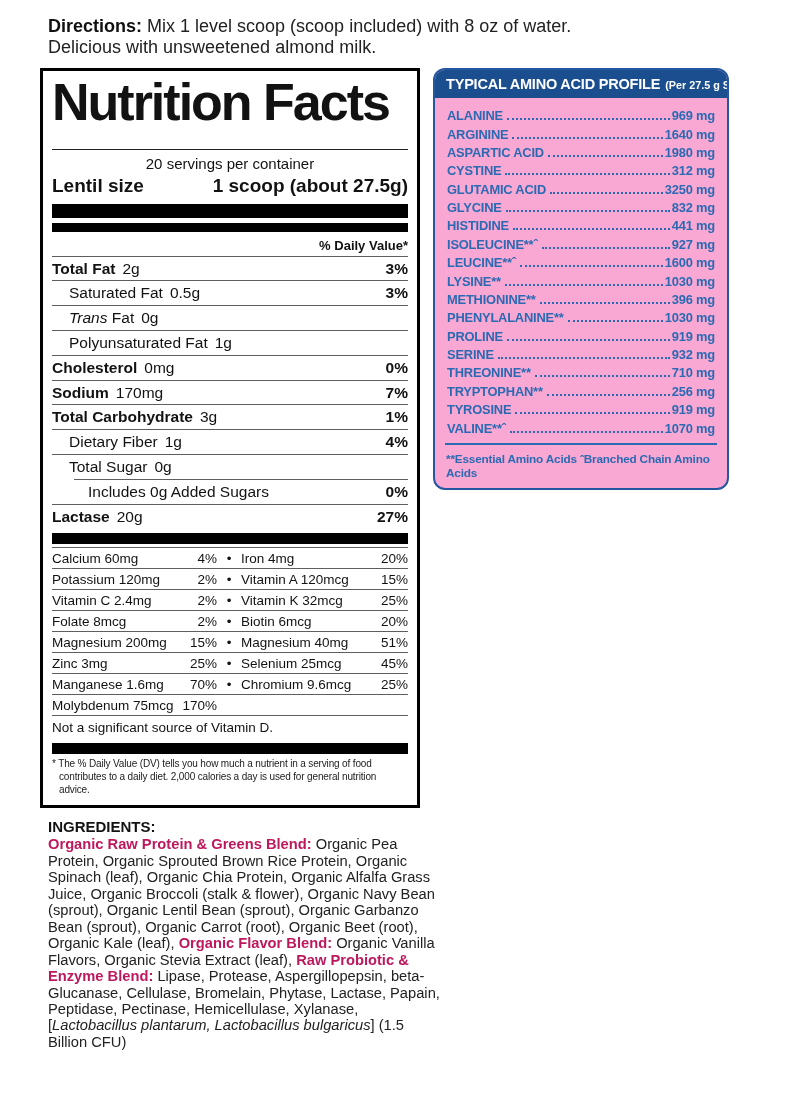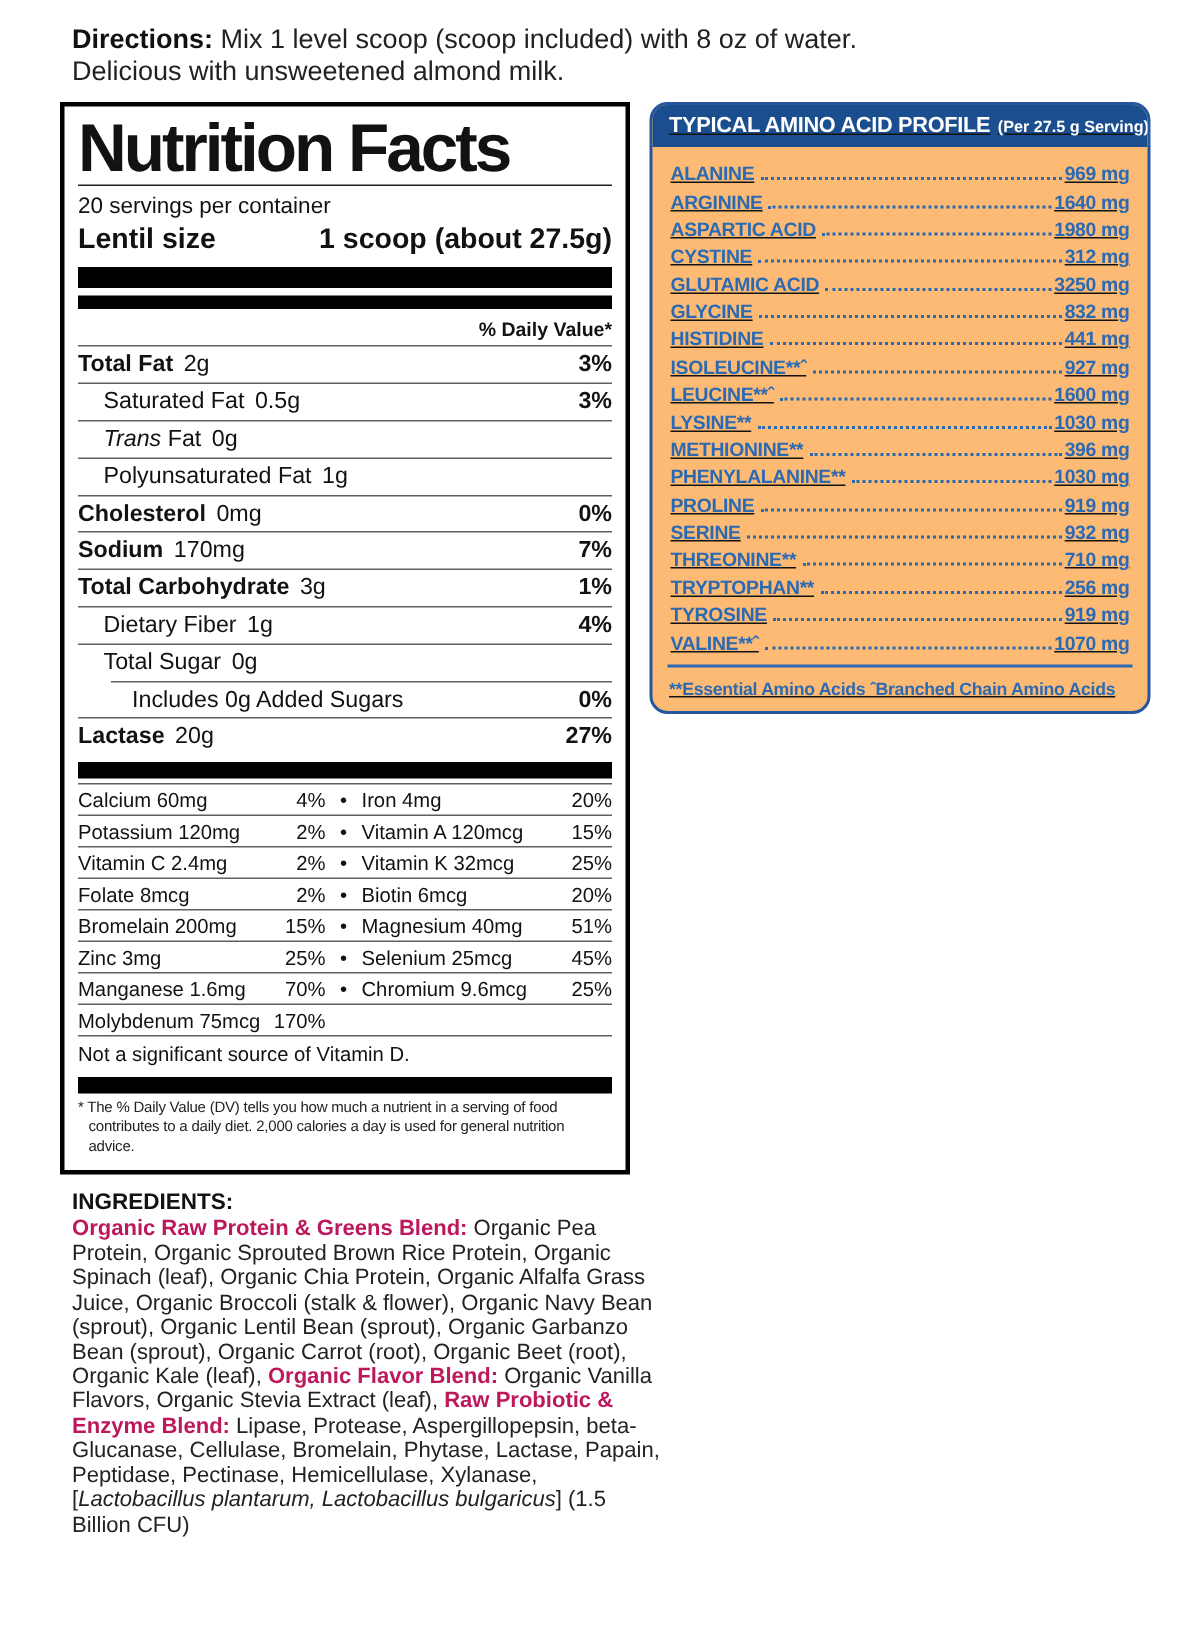--- a/index.html
+++ b/index.html
@@ -23,24 +23,24 @@
 
   
   .columns{display:flex;align-items:flex-start;gap:13px;margin-left:-8px;}
 
   
   .nf-box{
     width:380px;border:3px solid #000;background:#fff;
     padding:5px 9px 9px 9px;flex:0 0 auto;
   }
   .nf-title{
-    margin:0;font-size:45px;font-weight:bold;letter-spacing:-2px;line-height:1.02;
-    border-bottom:1px solid #222;padding-bottom:1px;white-space:nowrap;
-  }
-  .nf-servings{font-size:15px;margin:5px 0 3px 0;}
+    margin:0;font-size:52px;font-weight:bold;letter-spacing:-2px;line-height:1.02;
+    border-bottom:1px solid #222;padding-bottom:19px;white-space:nowrap;
+  }
+  .nf-servings{font-size:15px;margin:5px 0 3px 0;text-align:center;}
   .nf-serving-size{display:flex;justify-content:space-between;font-size:19px;font-weight:bold;margin:0 0 7px 0;}
   .bar{background:#000;}
   .bar-lg{height:14px;margin:0 0 5px 0;}
   .bar-md{height:9px;margin:5px 0 2px 0;}
   .bar-sec{height:11px;margin:5px 0 3px 0;}
   .cal-wrap{display:flex;justify-content:space-between;align-items:flex-end;}
   .cal-left{display:flex;flex-direction:column;}
   .nf-amount{font-size:16px;font-weight:bold;line-height:1.1;}
   .cal-label{font-size:31px;font-weight:bold;letter-spacing:-0.5px;line-height:1.0;}
   .cal-value{font-size:49px;font-weight:bold;line-height:0.8;letter-spacing:-1px;}
@@ -58,22 +58,22 @@
   .mi-row{display:grid;grid-template-columns:1fr 42px 24px 1fr 44px;align-items:baseline;
           border-top:1px solid var(--sep);font-size:13.5px;padding:2.5px 0;}
   .mi-ldv,.mi-rdv{text-align:right;}
   .mi-bullet{text-align:center;}
   .mi-note{border-top:1px solid var(--sep);font-size:13.5px;padding:3.5px 0;}
 
   .nf-footnote{font-size:10px;letter-spacing:-0.15px;line-height:1.3;margin:3px 0 0 0;padding-left:7px;text-indent:-7px;color:#222;}
 
   
   .aa-panel{
-    width:334px;flex:0 0 auto;border:2.5px solid var(--border-blue);
-    border-radius:12px;overflow:hidden;background:#fdba74;text-decoration:underline;
+    width:296px;flex:0 0 auto;border:2.5px solid var(--border-blue);
+    border-radius:12px;overflow:hidden;background:#f9a8d4;
   }
   .aa-header{background:var(--blue-dark);color:#fff;padding:6px 10px 6px 11px;display:flex;align-items:baseline;gap:5px;}
   .aa-title{font-size:14.5px;font-weight:bold;letter-spacing:-0.2px;white-space:nowrap;}
   .aa-sub{font-size:10.8px;font-weight:bold;white-space:nowrap;}
   .aa-body{padding:8px 12px 3px 12px;}
   .aa-row{display:flex;align-items:baseline;color:var(--blue);font-weight:bold;font-size:12.9px;padding:1.7px 0;letter-spacing:-0.2px;}
   .aa-dots{flex:1;border-bottom:2px dotted var(--blue);margin:0 2px 3px 4px;min-width:10px;}
   .aa-val{white-space:nowrap;}
   .aa-footer{margin:3px 10px 0 10px;border-top:2px solid var(--blue);color:var(--blue);
              font-weight:bold;font-size:11.8px;letter-spacing:-0.2px;padding:7px 0 8px 1px;}
@@ -185,21 +185,21 @@
             <span class="mi-rdv">25%</span>
           </div>
           <div class="mi-row">
             <span class="mi-left">Folate 8mcg</span>
             <span class="mi-ldv">2%</span>
             <span class="mi-bullet">•</span>
             <span class="mi-right">Biotin 6mcg</span>
             <span class="mi-rdv">20%</span>
           </div>
           <div class="mi-row">
-            <span class="mi-left">Bromelain 200mg</span>
+            <span class="mi-left">Magnesium 200mg</span>
             <span class="mi-ldv">15%</span>
             <span class="mi-bullet">•</span>
             <span class="mi-right">Magnesium 40mg</span>
             <span class="mi-rdv">51%</span>
           </div>
           <div class="mi-row">
             <span class="mi-left">Zinc 3mg</span>
             <span class="mi-ldv">25%</span>
             <span class="mi-bullet">•</span>
             <span class="mi-right">Selenium 25mcg</span>

